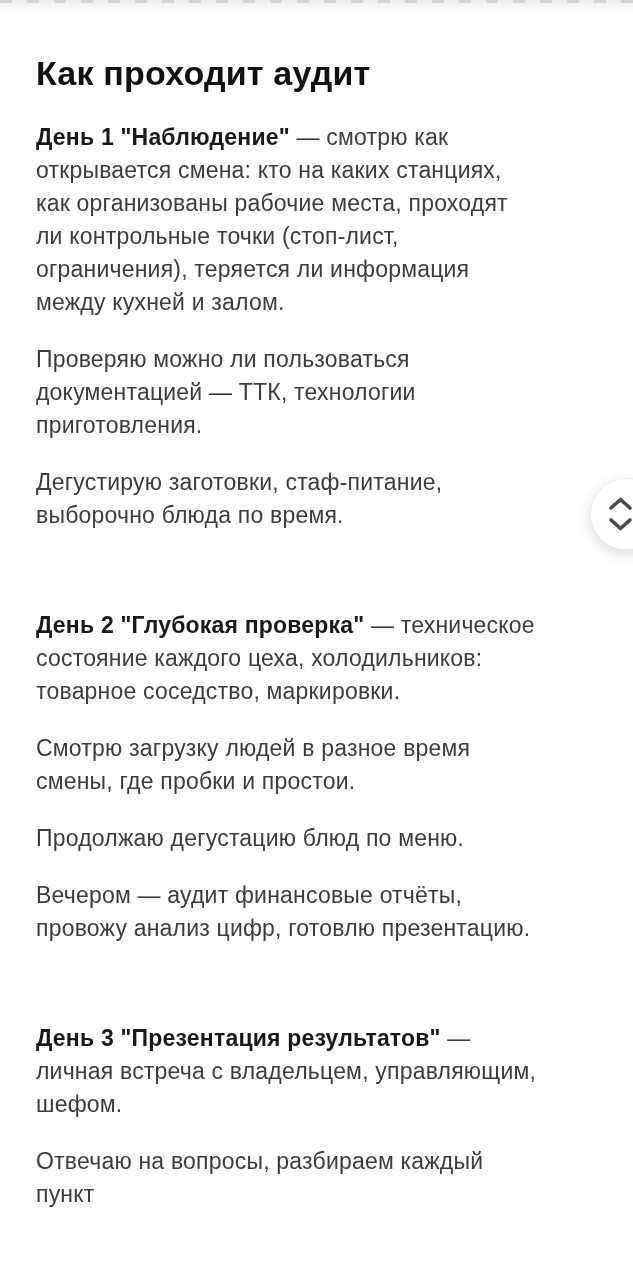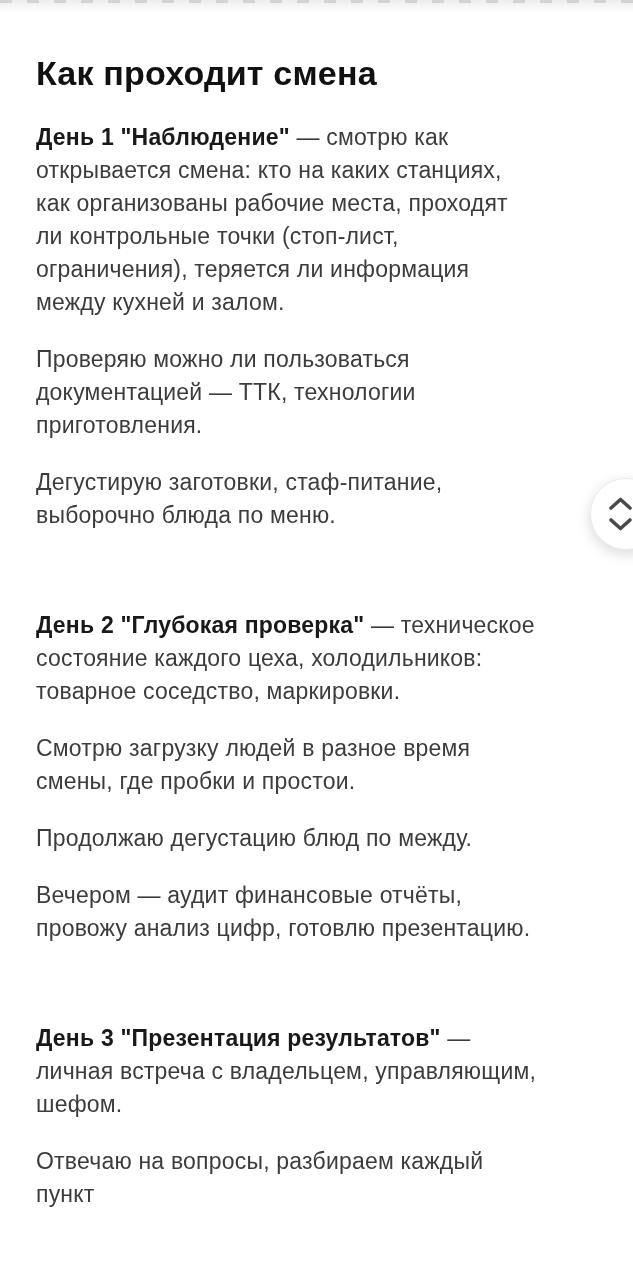--- a/index.html
+++ b/index.html
@@ -70,43 +70,43 @@
   }
 </style>
 </head>
 <body>
 
 <div class="top-fade"></div>
 <div class="top-dash"></div>
 
 <div class="content">
 
-  <h1 class="page-title">Как проходит смена</h1>
+  <h1 class="page-title">Как проходит аудит</h1>
 
   <section class="section">
     <p class="para"><b class="lead">День 1 "Наблюдение"</b><span> — смотрю как
 открывается смена: кто на каких станциях,
 как организованы рабочие места, проходят
 ли контрольные точки (стоп-лист,
 ограничения), теряется ли информация
 между кухней и залом.</span></p>
     <p class="para">Проверяю можно ли пользоваться
 документацией — ТТК, технологии
 приготовления.</p>
     <p class="para">Дегустирую заготовки, стаф-питание,
-выборочно блюда по меню.</p>
+выборочно блюда по время.</p>
   </section>
 
   <section class="section">
     <p class="para"><b class="lead">День 2 "Глубокая проверка"</b><span> — техническое
 состояние каждого цеха, холодильников:
 товарное соседство, маркировки.</span></p>
     <p class="para">Смотрю загрузку людей в разное время
 смены, где пробки и простои.</p>
-    <p class="para">Продолжаю дегустацию блюд по между.</p>
+    <p class="para">Продолжаю дегустацию блюд по меню.</p>
     <p class="para">Вечером — аудит финансовые отчёты,
 провожу анализ цифр, готовлю презентацию.</p>
   </section>
 
   <section class="section">
     <p class="para"><b class="lead">День 3 "Презентация результатов"</b><span> —
 личная встреча с владельцем, управляющим,
 шефом.</span></p>
     <p class="para">Отвечаю на вопросы, разбираем каждый
 пункт</p>

